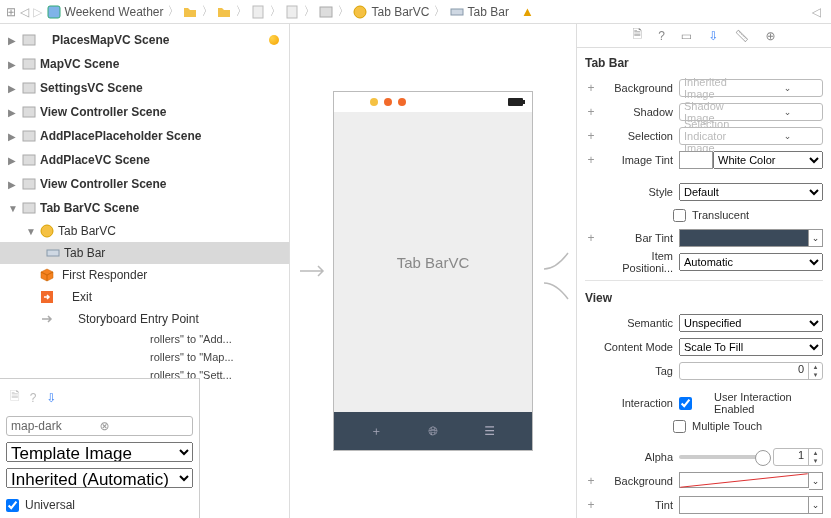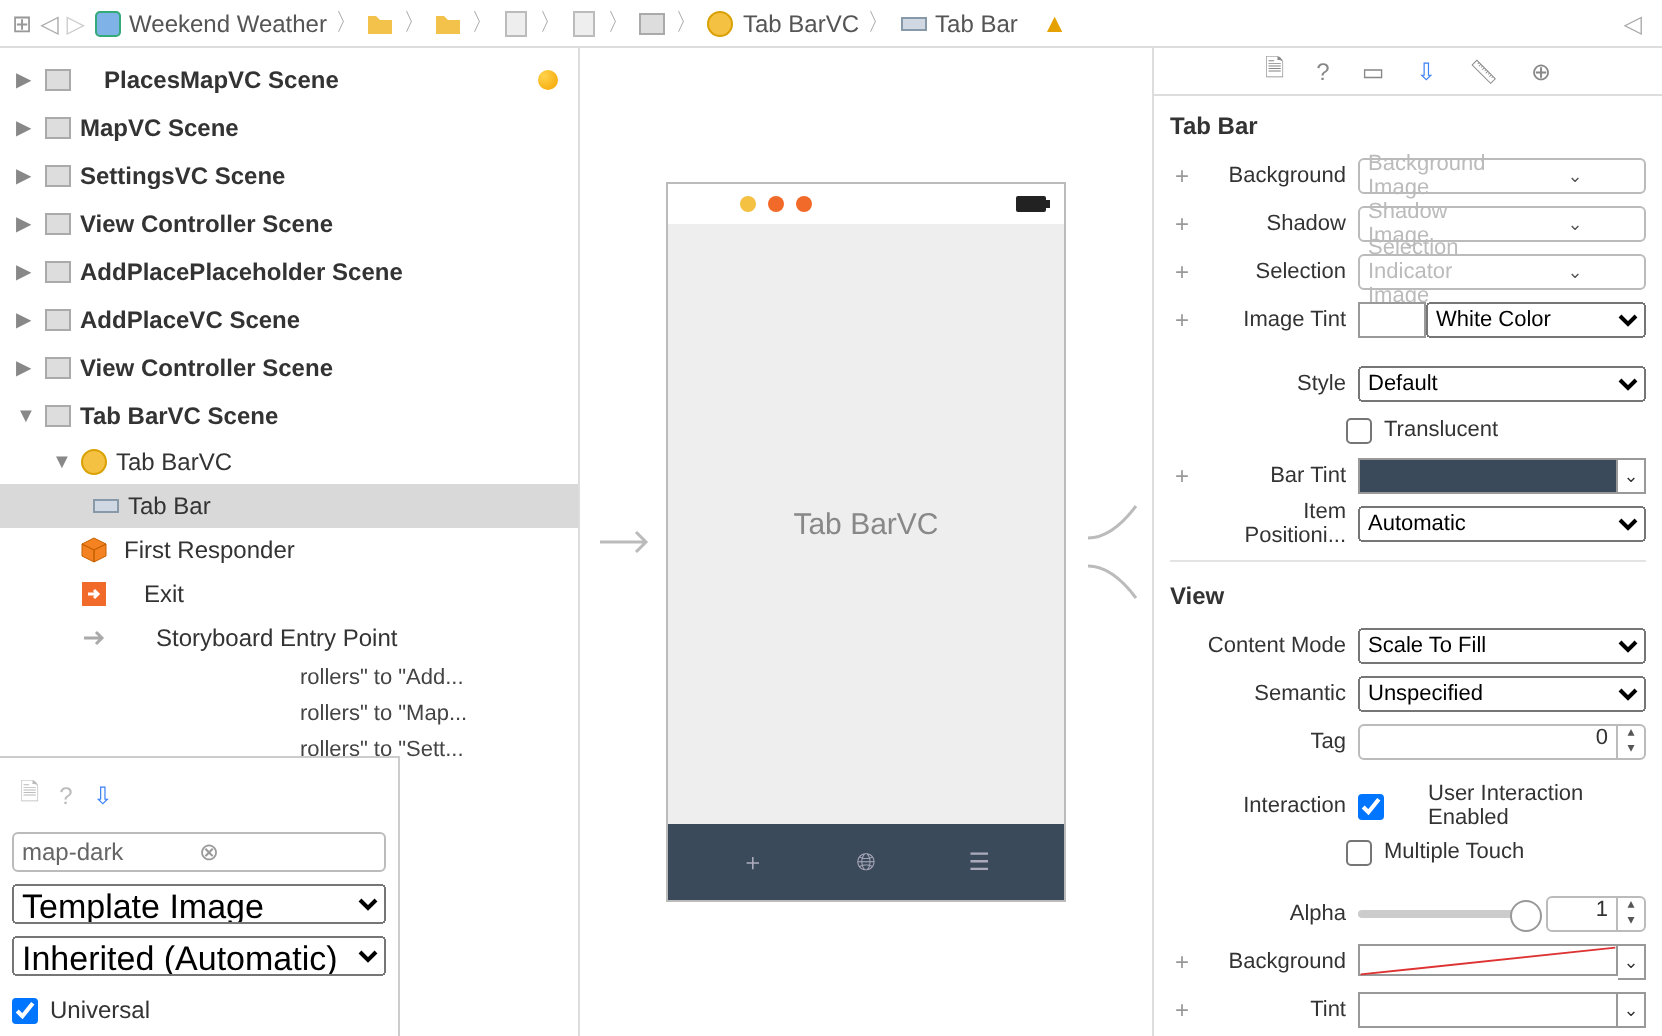--- a/index.html
+++ b/index.html
@@ -323,21 +323,21 @@
       <span>⊕</span>
     </div>
     <div class="insp-body">
       <div class="sect-title">Tab Bar</div>
 
       <div class="prop-row">
           <span class="plus">+</span>
           <span class="lbl">Background</span>
           <div class="ctrl">
             <div class="placeholder-combo">
-              <span>Background Image</span>
+              <span>Inherited Image</span>
               <span class="car">⌄</span>
             </div>
           </div>
         </div>
       <div class="prop-row">
           <span class="plus">+</span>
           <span class="lbl">Shadow</span>
           <div class="ctrl">
             <div class="placeholder-combo">
               <span>Shadow Image</span>
@@ -389,27 +389,27 @@
           <span class="plus"></span>
           <span class="lbl">Item Positioni...</span>
           <div class="ctrl"><select><option>Automatic</option></select></div>
         </div>
 
       <hr class="sep">
       <div class="sect-title">View</div>
 
       <div class="prop-row">
           <span class="plus"></span>
+          <span class="lbl">Semantic</span>
+          <div class="ctrl"><select><option>Unspecified</option></select></div>
+        </div>
+      <div class="prop-row">
+          <span class="plus"></span>
           <span class="lbl">Content Mode</span>
           <div class="ctrl"><select><option>Scale To Fill</option></select></div>
-        </div>
-      <div class="prop-row">
-          <span class="plus"></span>
-          <span class="lbl">Semantic</span>
-          <div class="ctrl"><select><option>Unspecified</option></select></div>
         </div>
       <div class="prop-row">
           <span class="plus"></span>
           <span class="lbl">Tag</span>
           <div class="ctrl">
             <div class="num-field">
               <span>0</span>
               <div class="step">
                 <div>▴</div>
                 <div>▾</div>

